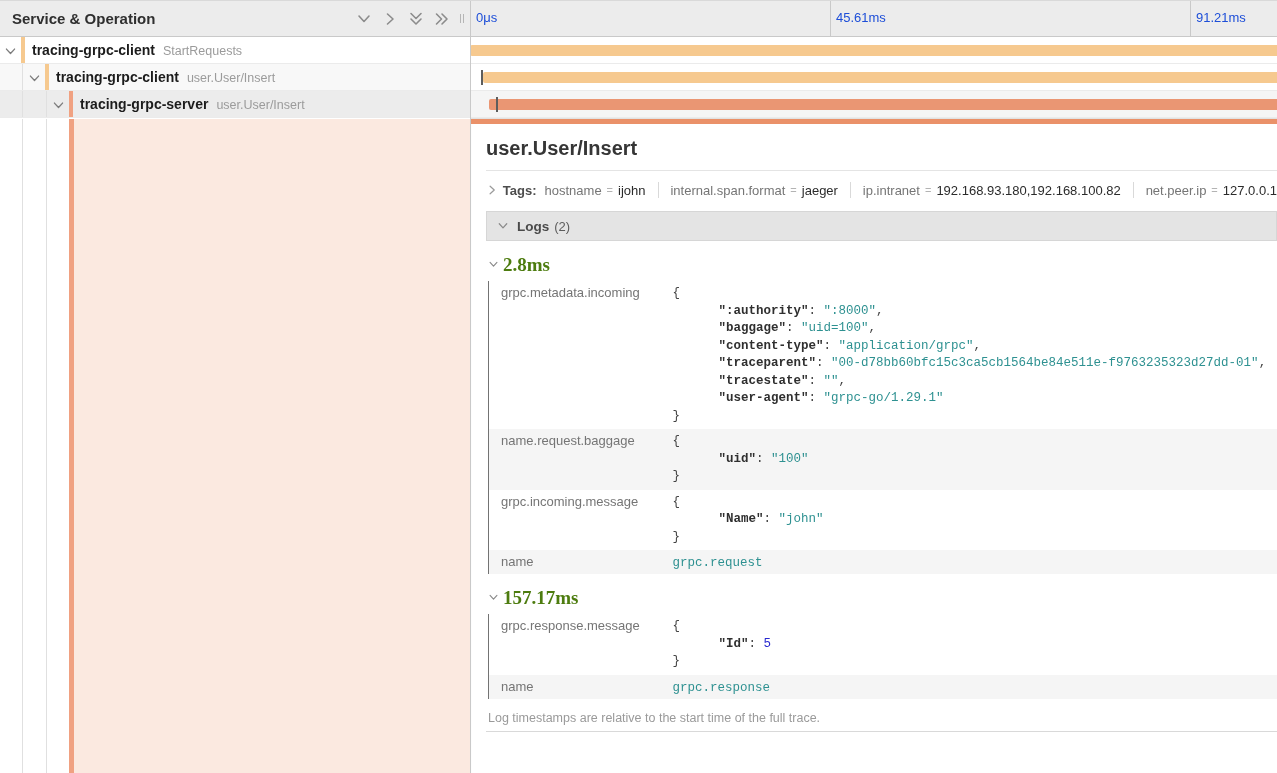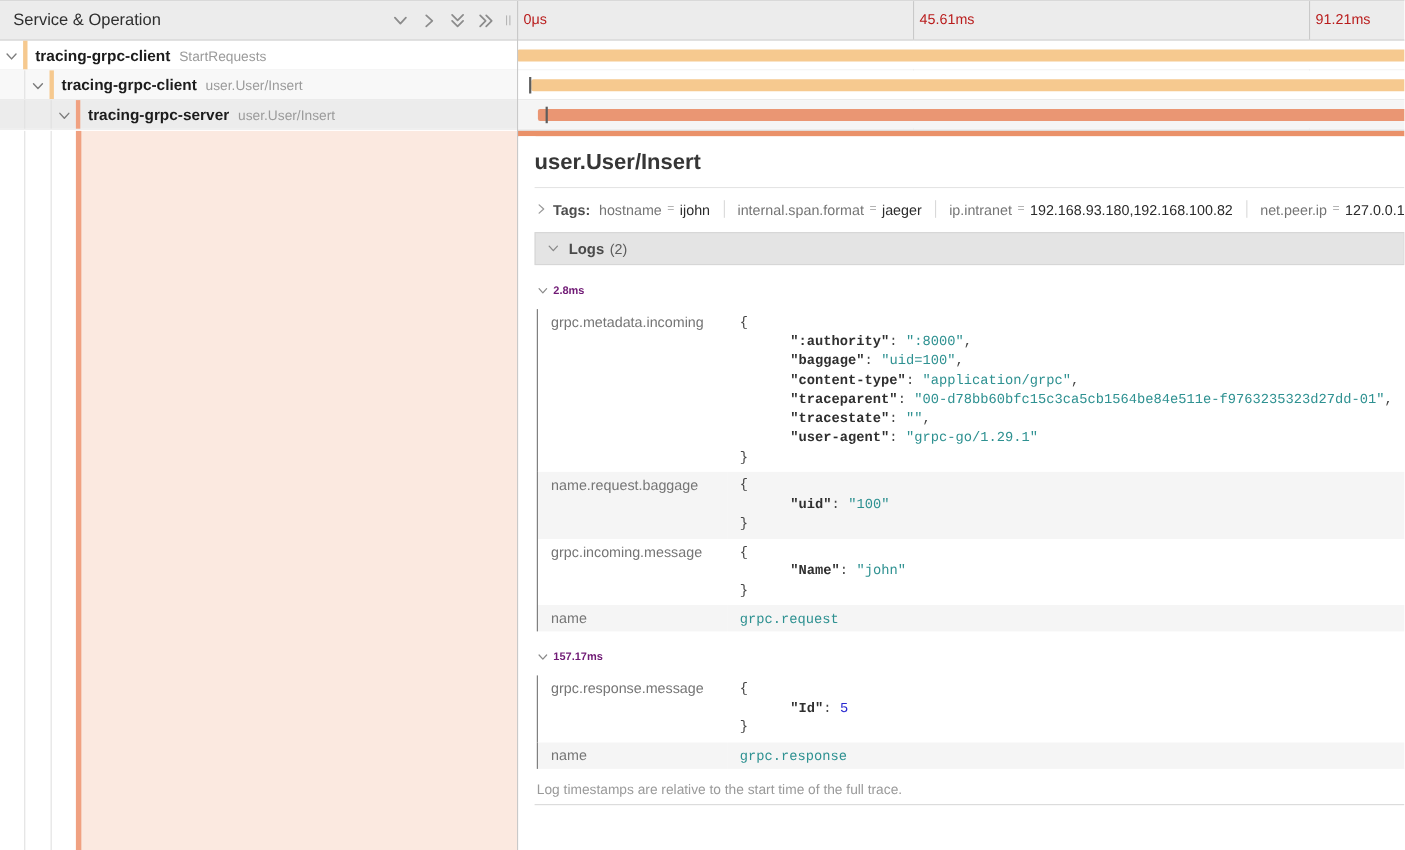--- a/index.html
+++ b/index.html
@@ -4,30 +4,30 @@
 <style>
   html,body{margin:0;padding:0;background:#fff;}
   .app{position:relative;width:1277px;height:773px;overflow:hidden;
        font-family:"Liberation Sans","DejaVu Sans",sans-serif;
        background:#fff;border-top:1px solid #d9d9d9;box-sizing:border-box;}
   .app *{box-sizing:border-box;}
 
   
   .left-header{position:absolute;left:0;top:0;width:470px;height:36px;background:#ececec;
                border-bottom:1px solid #c9c9c9;display:flex;align-items:center;padding:0 6px 0 12px;}
-  .left-header .title{font-size:15px;font-weight:normal;color:#2f2f2f;flex:1 1 auto;}
+  .left-header .title{font-size:15px;font-weight:bold;color:#2f2f2f;flex:1 1 auto;}
   .hdr-icons{display:flex;align-items:center;gap:9px;margin-right:10px;}
   .hdr-icons .icn{width:17px;height:17px;display:flex;align-items:center;justify-content:center;cursor:pointer;}
   .grip{display:flex;gap:2px;align-items:center;height:10px;cursor:col-resize;}
   .grip i{display:block;width:1px;height:9px;background:#b5b5b5;}
 
   .ruler{position:absolute;left:470px;top:0;width:807px;height:36px;background:#ececec;
          border-bottom:1px solid #c9c9c9;}
   .ruler .tickline{position:absolute;top:0;bottom:0;width:1px;background:#c9c9c9;}
-  .ruler .ticklabel{position:absolute;top:9px;font-size:13px;color:#b91c1c;white-space:nowrap;}
+  .ruler .ticklabel{position:absolute;top:9px;font-size:13px;color:#1d4ed8;white-space:nowrap;}
 
   
   .rows{position:absolute;left:0;top:36px;width:1277px;height:81px;}
   .gridline{position:absolute;top:0;bottom:0;width:1px;background:#e4e4e4;z-index:0;}
   .trow{position:absolute;left:0;width:1277px;height:27px;border-bottom:1px solid #ebebeb;cursor:pointer;}
   .trow .namecell{position:absolute;left:0;top:0;width:470px;height:100%;}
   .trow .timecell{position:absolute;left:470px;top:0;width:807px;height:100%;}
   .guide{position:absolute;top:0;bottom:0;width:1px;background:#e0e0e0;}
   .colorbar{position:absolute;top:0;bottom:0;width:4px;}
   .rowchev{position:absolute;top:7px;width:14px;height:14px;display:flex;align-items:center;justify-content:center;cursor:pointer;}
@@ -64,21 +64,21 @@
   .tagsep{width:1px;height:16px;background:#d9d9d9;margin:0 12px;}
 
   .logs-header{margin-top:10px;height:30px;background:#e4e4e4;border:1px solid #d6d6d6;
                display:flex;align-items:center;padding-left:8px;cursor:pointer;}
   .logs-header .chev{width:16px;display:flex;align-items:center;justify-content:center;margin-right:6px;}
   .logs-header .lbl{font-size:13.5px;font-weight:bold;color:#4a4a4a;}
   .logs-header .cnt{font-size:13px;color:#5c5c5c;margin-left:5px;}
 
   .log-sub{margin-top:13px;height:21px;display:flex;align-items:center;cursor:pointer;}
   .log-sub .chev{width:14px;display:flex;align-items:center;justify-content:center;margin-right:3px;}
-  .log-sub .ts{font-size:10px;font-weight:bold;color:#701a75;}
+  .log-sub .ts{font-size:19px;font-weight:bold;color:#4d7c0f;font-family:Liberation Serif, serif;}
 
   table.kvtable{margin:6px 0 0 2px;border-collapse:collapse;width:908px;
                 border-left:1px solid #737373;font-size:13px;padding-left:16px;}
   table.kvtable tr:nth-child(even){background:#f5f5f5;}
   table.kvtable td{vertical-align:top;padding:4px 12px;}
   td.kcell{width:172px;color:#757575;font-size:13px;padding-top:6px;white-space:nowrap;}
   pre.json{margin:0;font-family:"Liberation Mono","DejaVu Sans Mono",monospace;
            font-size:12.5px;line-height:17.5px;color:#2f2f2f;white-space:pre;}
   .jline{padding-left:46px;}
   .jk{font-weight:bold;color:#2f2f2f;}

